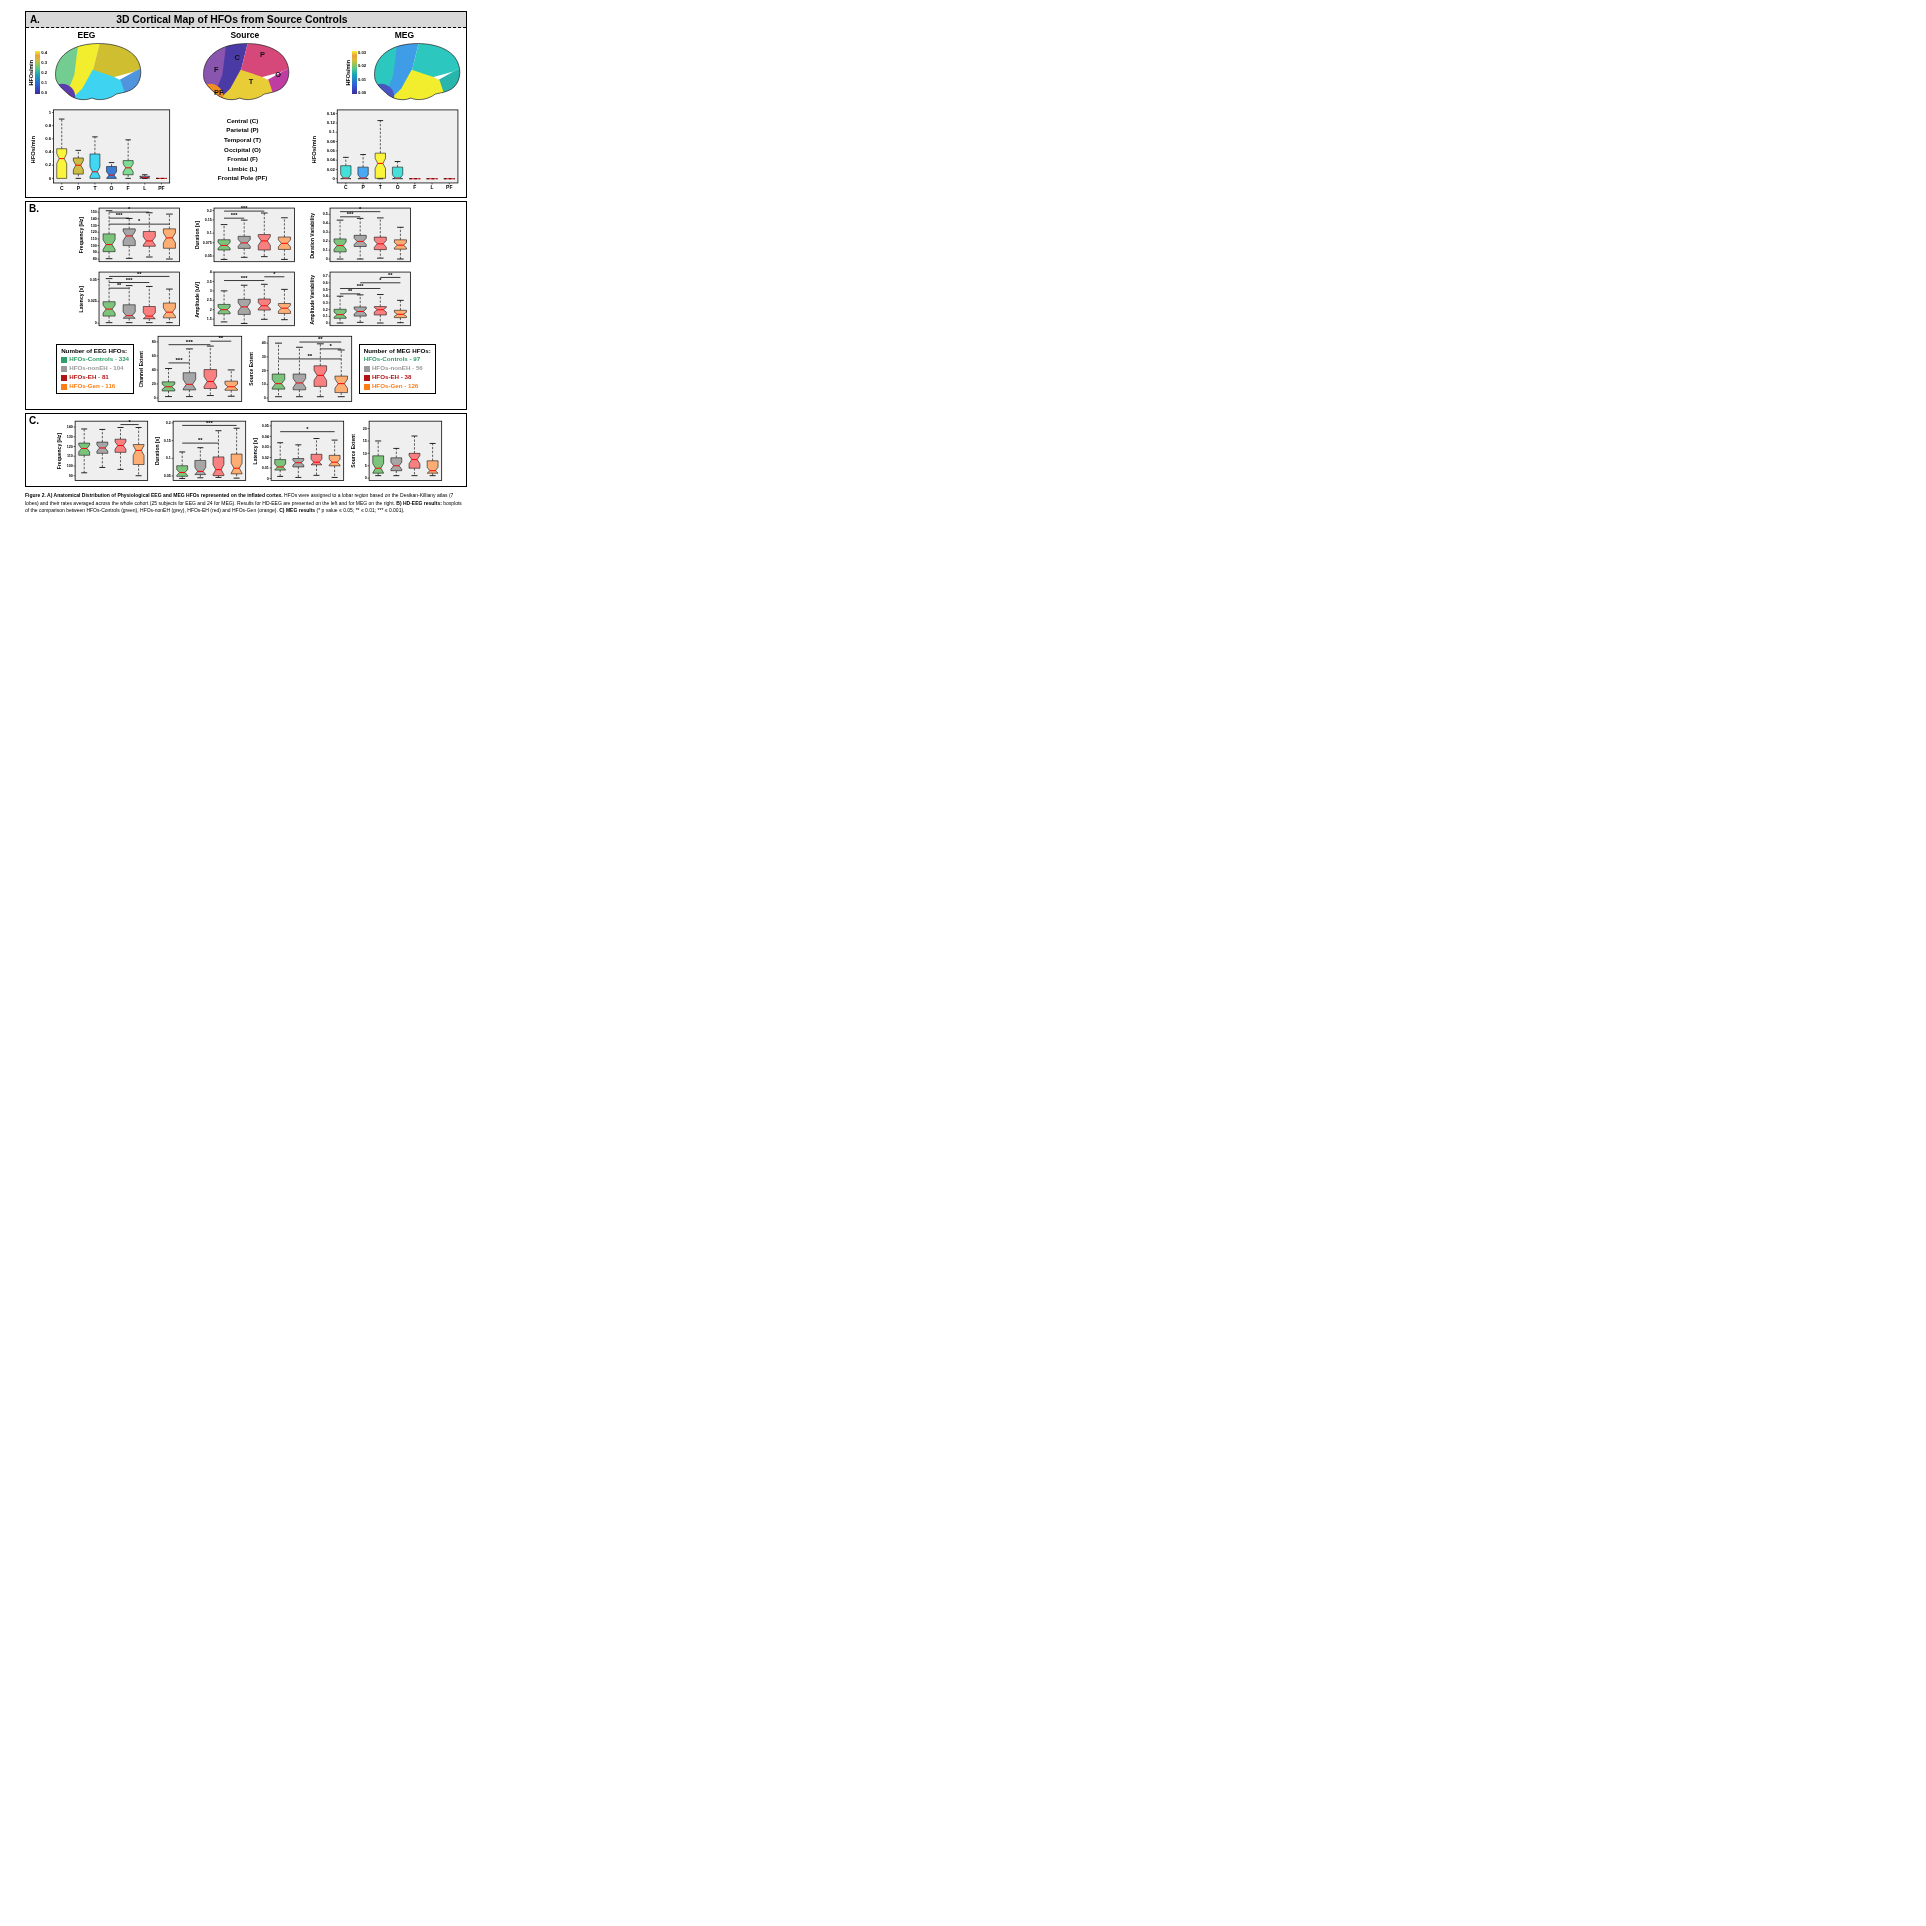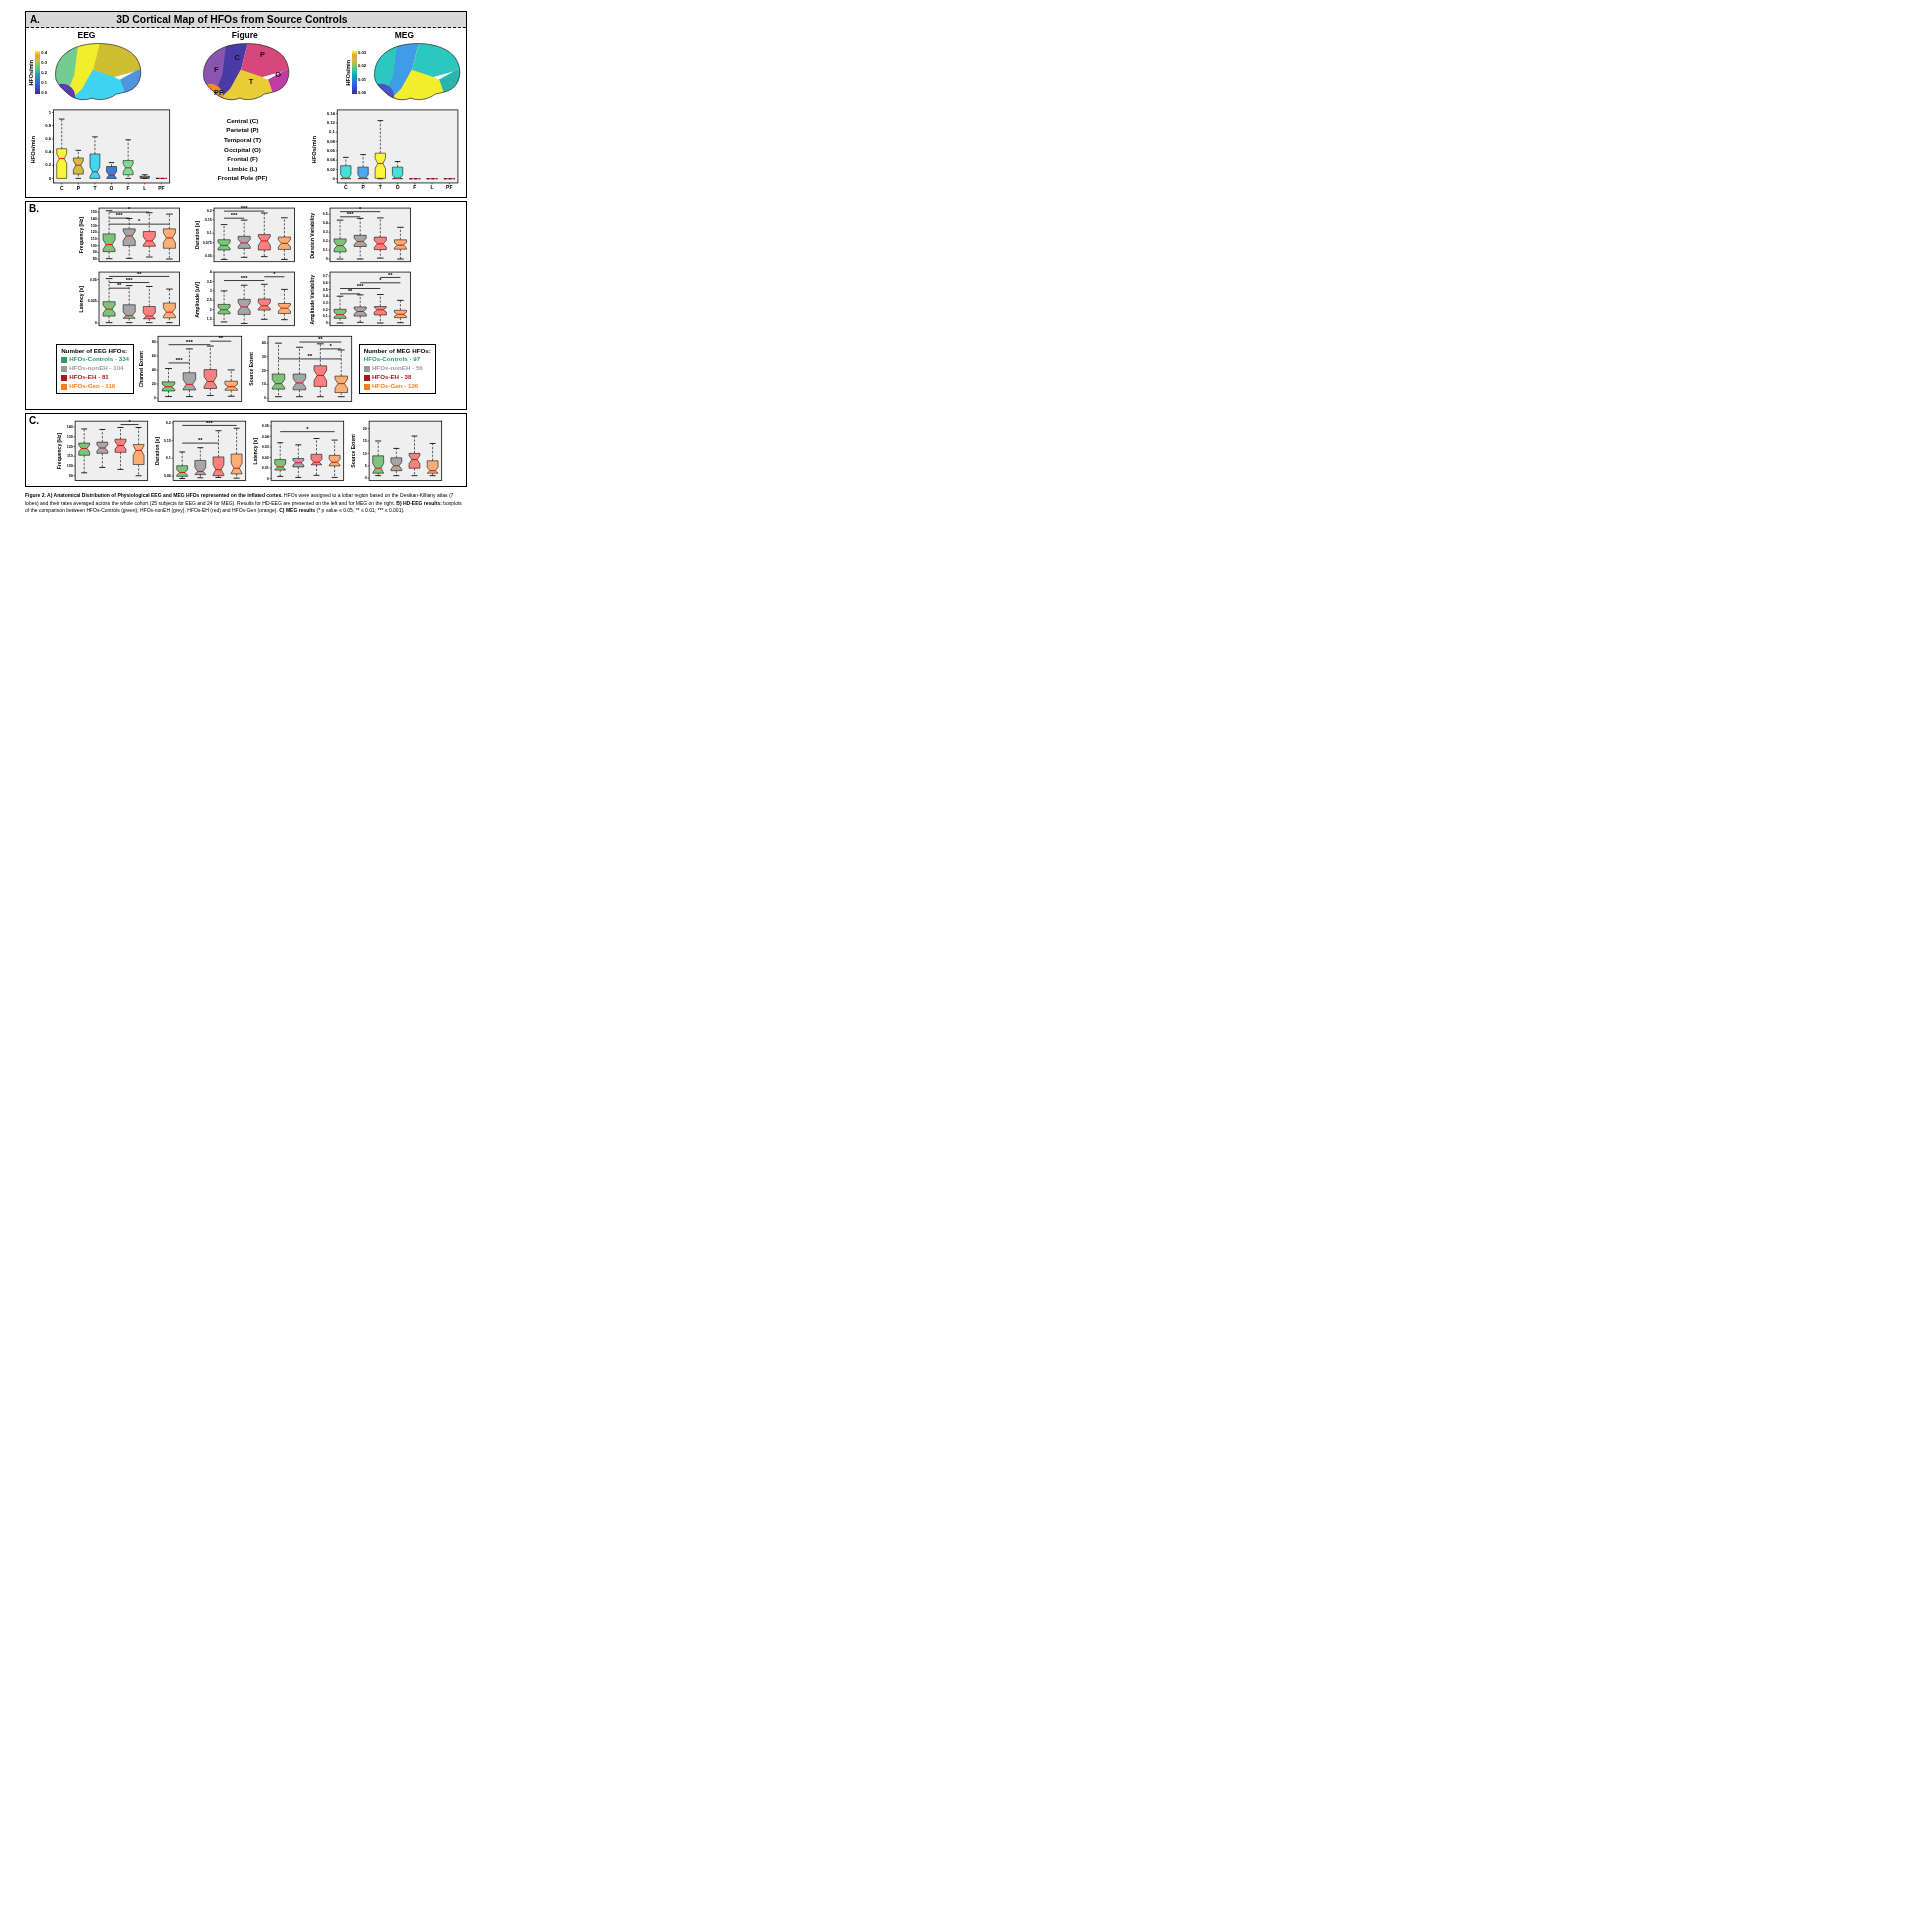--- a/index.html
+++ b/index.html
@@ -79,21 +79,21 @@
                   <polygon points="220,60 220,150 172,130 160,92 196,72" fill="#4f94dd"></polygon>
                   <polygon points="36,150 76,112 100,68 148,84 164,92 178,134 160,152 80,152" fill="#3ed4f1"></polygon>
                   <circle cx="30" cy="130" r="30" fill="#5b3db1"></circle>
                 </g>
                 <path d="M16,90 C10,56 30,26 70,14 C112,2 168,8 194,34 C212,52 216,82 202,102 C190,119 170,120 154,124 C140,135 116,141 98,133 C80,141 56,136 42,122 C28,110 20,102 16,90 Z" fill="none" stroke="#222" stroke-width="1.6"></path>
               </svg>
             </div>
         </div>
       </div>
       <div class="brain-col">
-        <div class="col-title">Figure</div>
+        <div class="col-title">Source</div>
         <div class="brain-wrap">
           <div class="brain-svg" style="width:96px;">
               <svg viewBox="0 0 220 150" style="width:100%;display:block">
                 <defs>
                   <clipPath id="clip-atlas">
                     <path d="M16,90 C10,56 30,26 70,14 C112,2 168,8 194,34 C212,52 216,82 202,102 C190,119 170,120 154,124 C140,135 116,141 98,133 C80,141 56,136 42,122 C28,110 20,102 16,90 Z"></path>
                   </clipPath>
                 </defs>
                 <g clip-path="url(#clip-atlas)">
                   <rect x="0" y="0" width="100" height="150" fill="#8a55ae"></rect>

